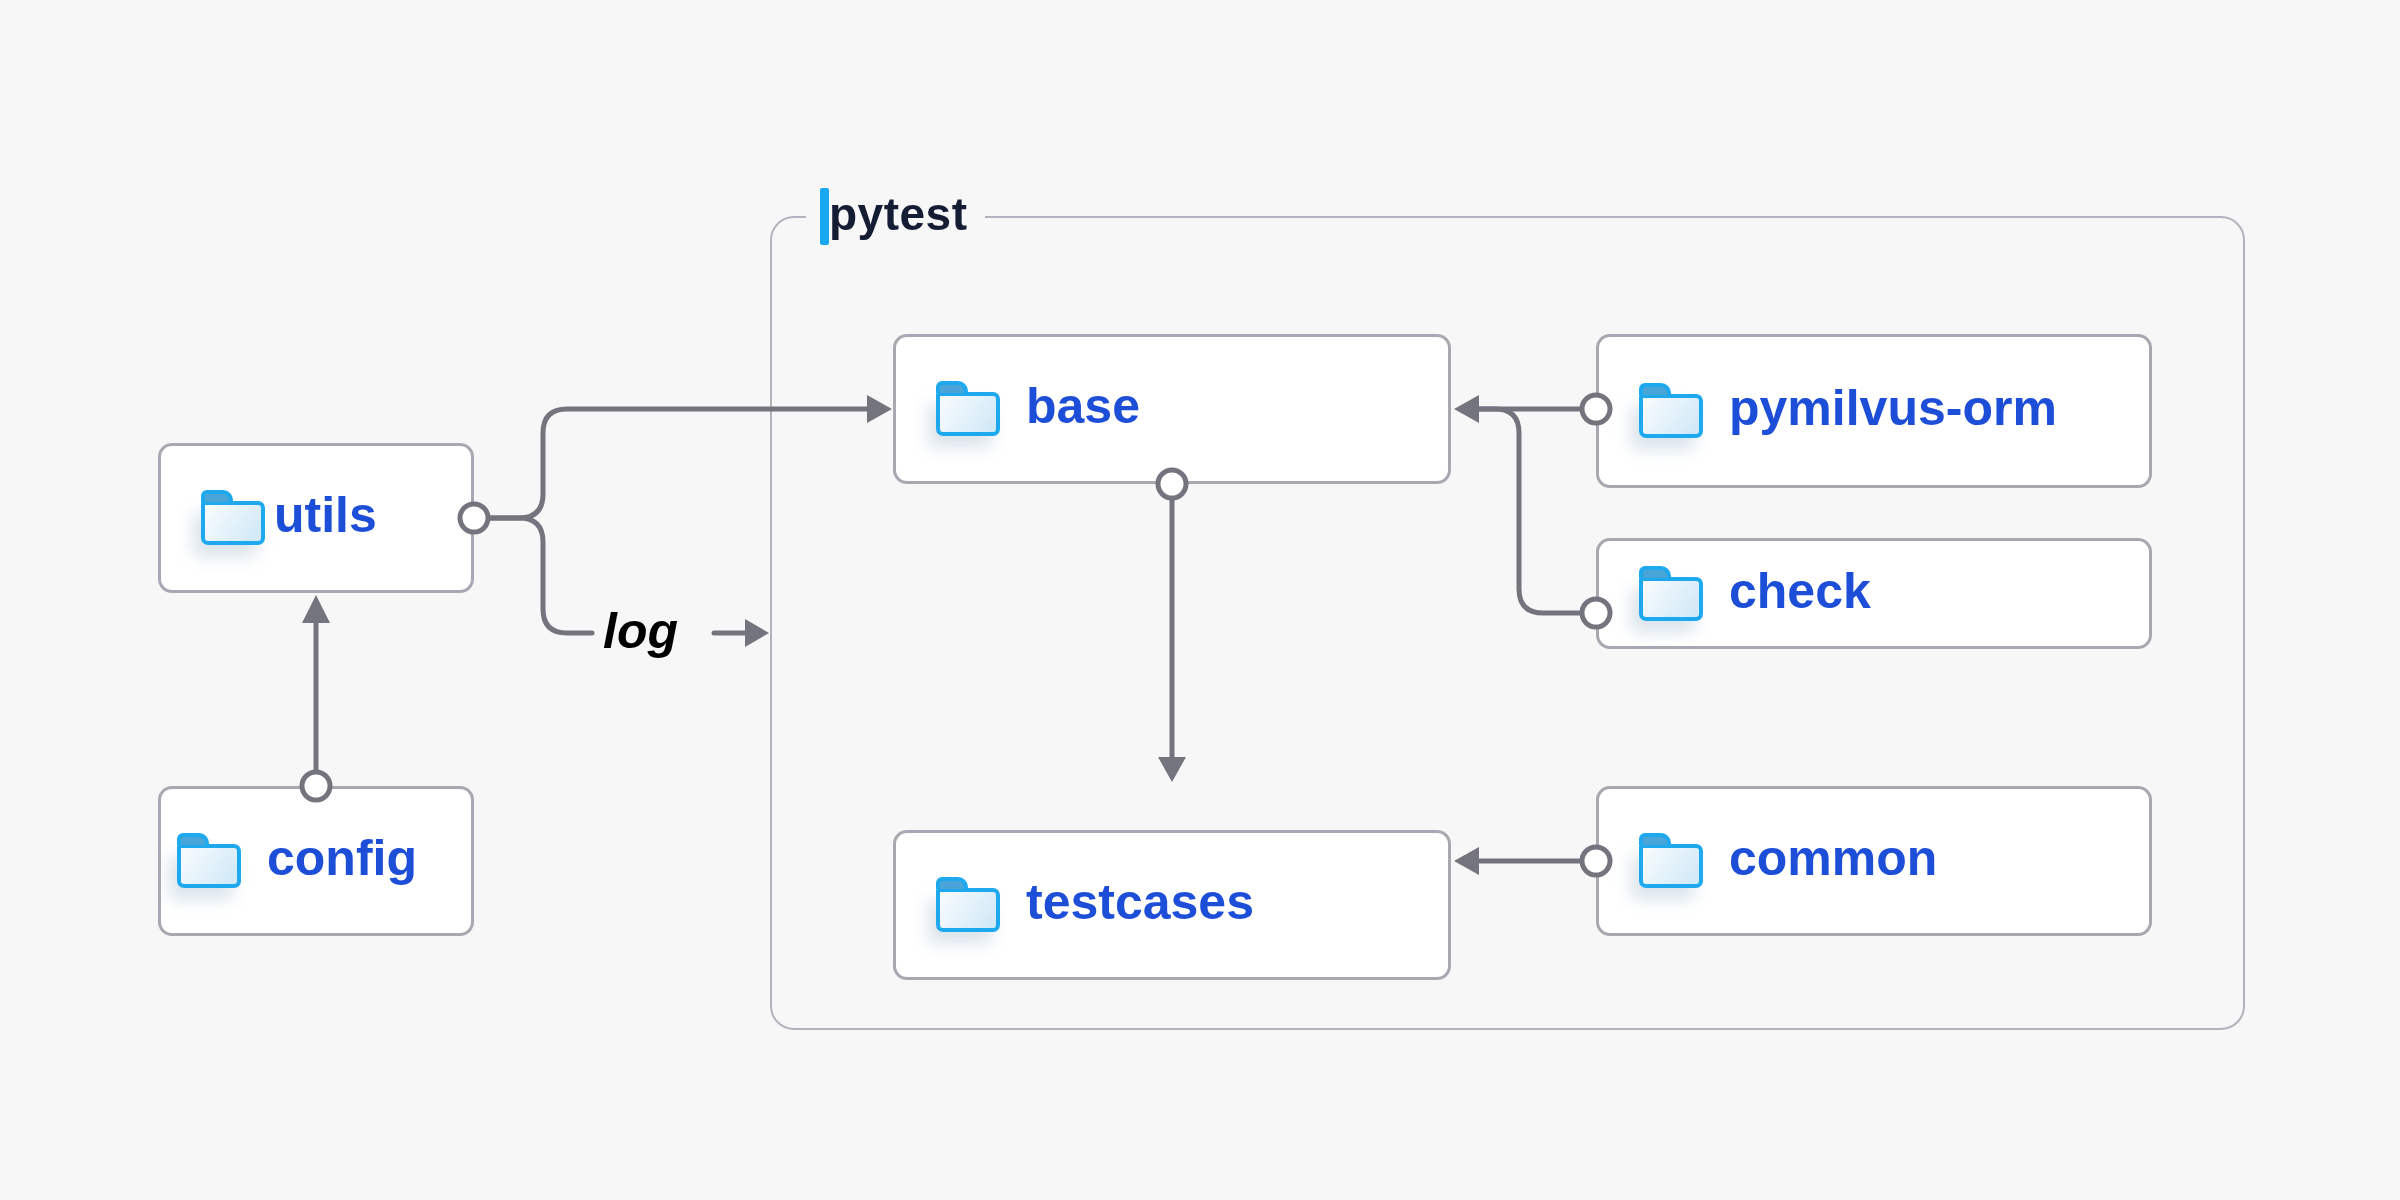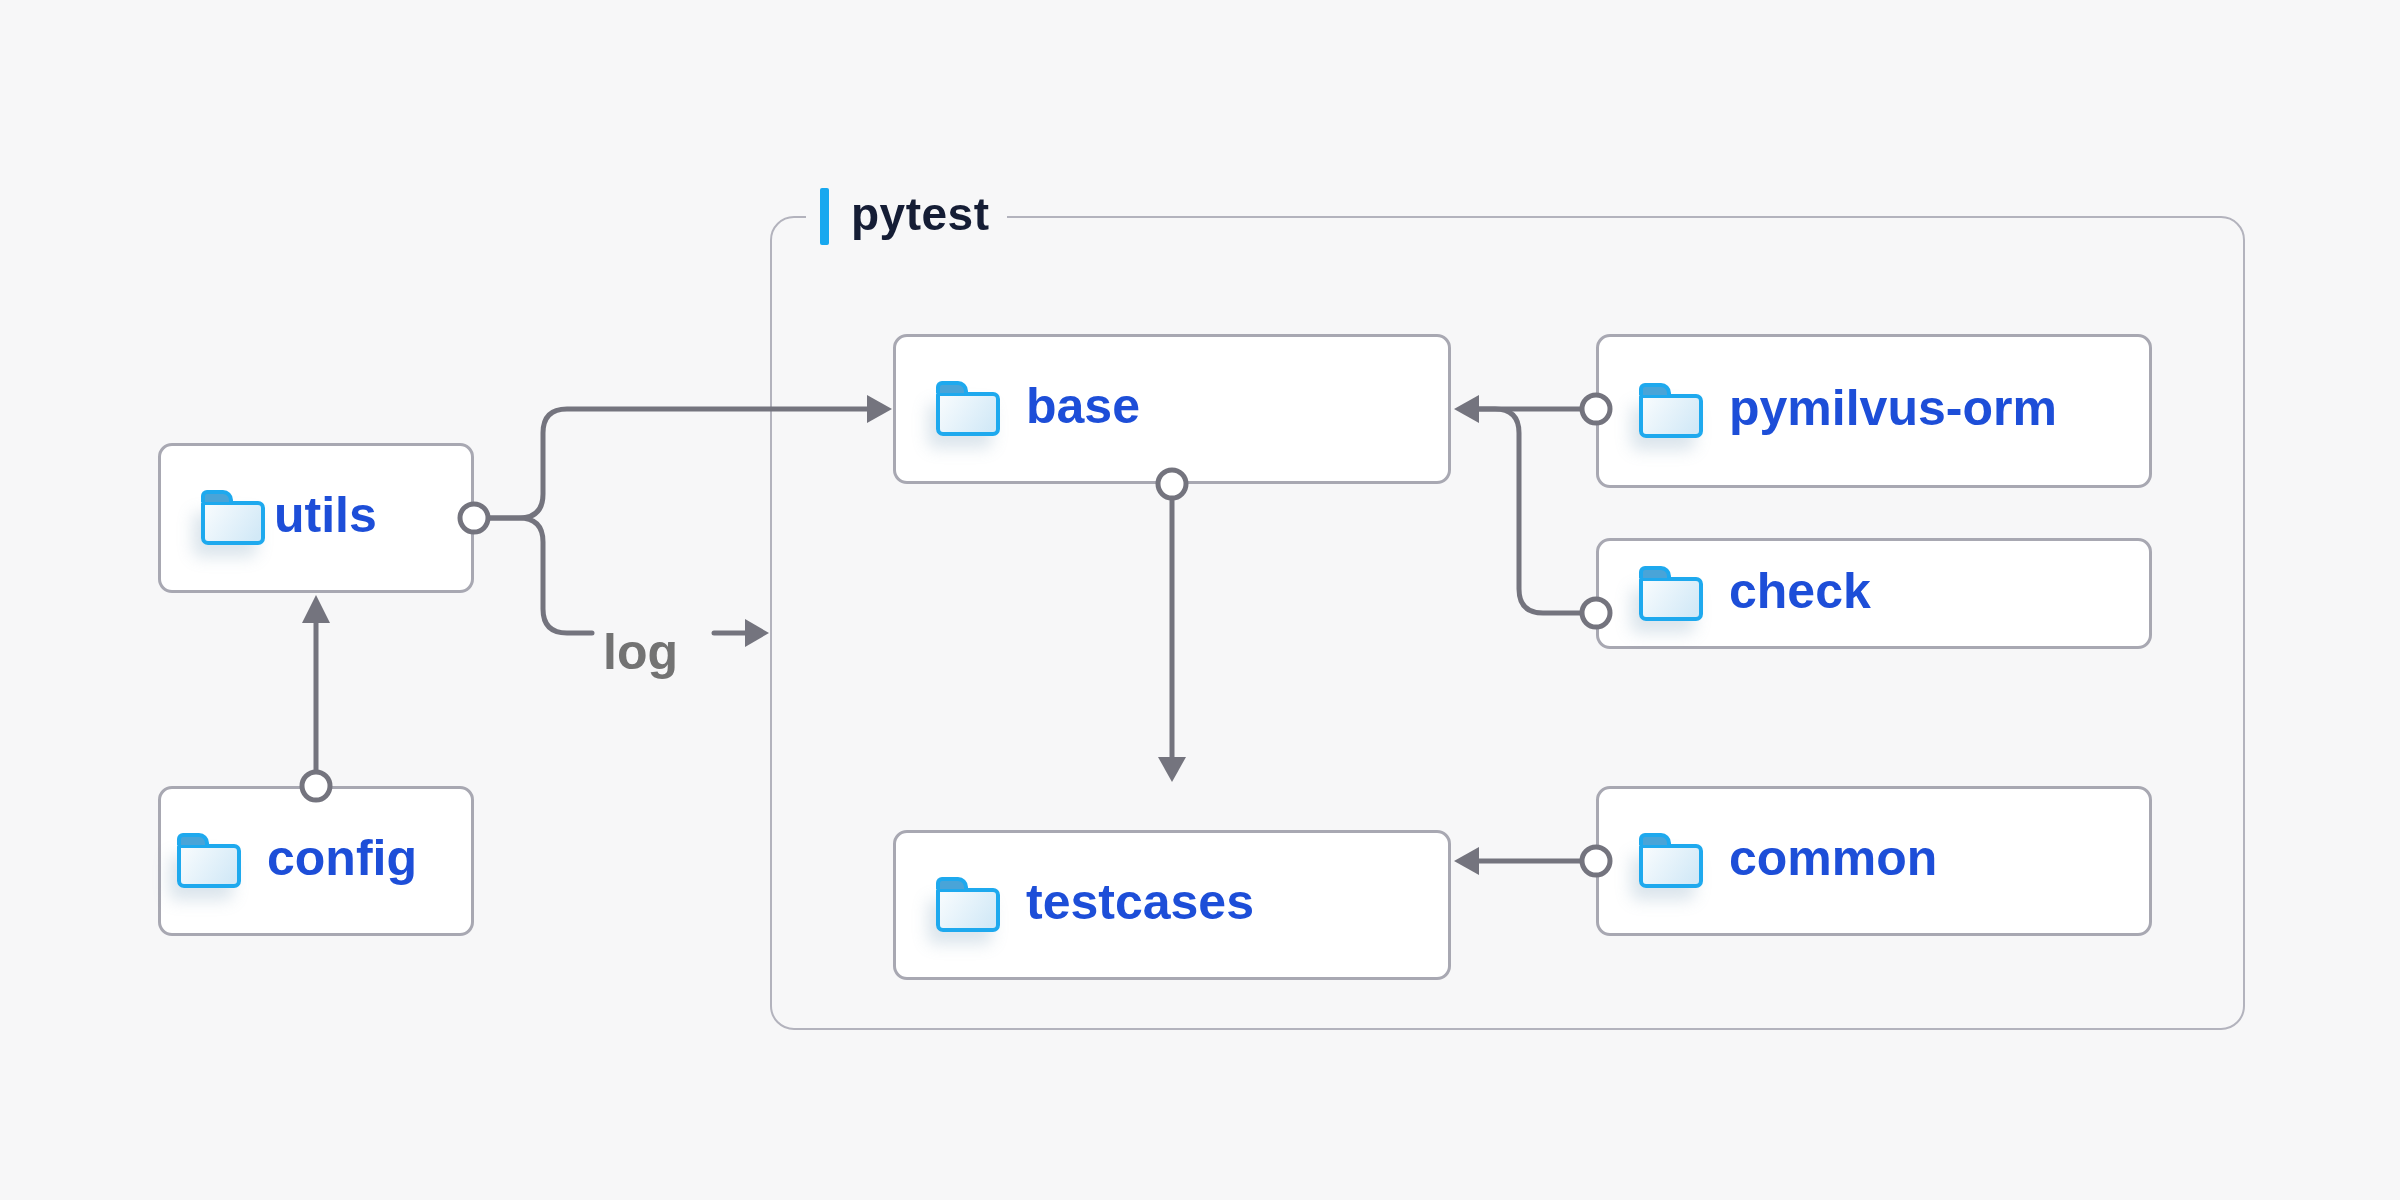--- a/index.html
+++ b/index.html
@@ -28,21 +28,20 @@
     background: transparent;
     box-sizing: border-box;
   }
   .group-label {
     position: absolute;
     left: 806px;
     top: 185px;
     height: 62px;
     display: flex;
     align-items: center;
-    gap: 22px;
     background: #f7f7f8;
     padding: 0 18px 0 14px;
     z-index: 6;
   }
   .group-label .accent-bar {
     width: 9px;
     height: 57px;
     background: #18a8ef;
     border-radius: 2px;
   }
@@ -130,27 +129,28 @@
   .edge-layer circle {
     fill: #ffffff;
     stroke: #74747e;
     stroke-width: 5;
   }
 
   
   .edge-label {
     position: absolute;
     left: 603px;
-    top: 654px;
+    top: 633px;
     transform: translateY(-54%);
     font-size: 50px;
     font-weight: 700;
-    color: #737373;
+    color: #000000;
     z-index: 5;
     line-height: 1;
+    font-style: italic;
   }
 </style>
 </head>
 <body>
 
 <div class="canvas">
 
   <div class="group-box"></div>
   <div class="group-label">
     <span class="accent-bar"></span>

